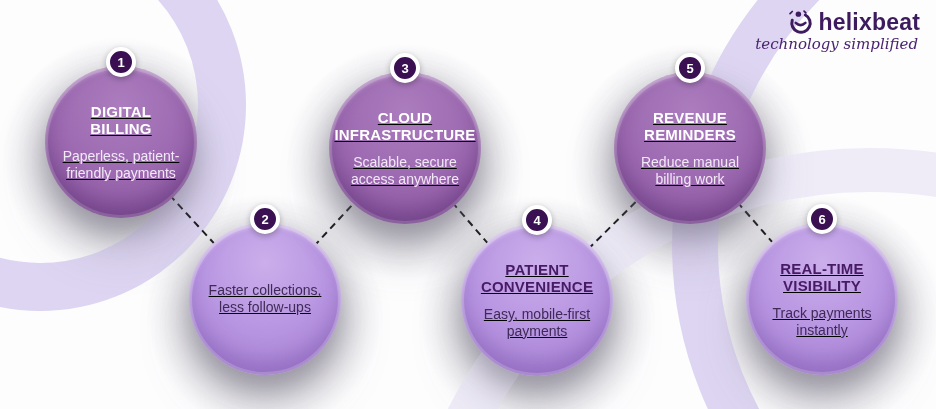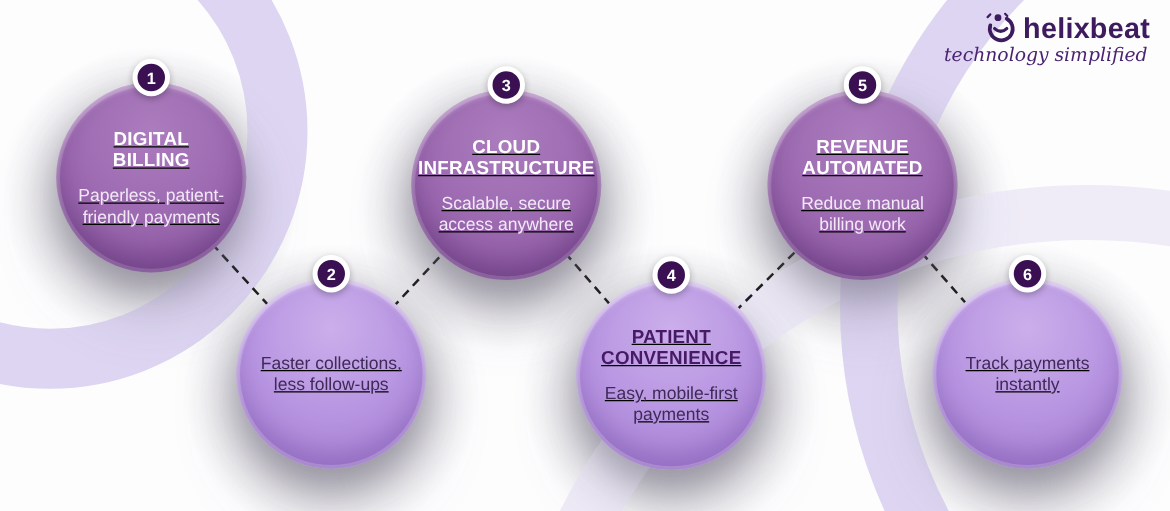--- a/index.html
+++ b/index.html
@@ -164,28 +164,29 @@
       <div class="desc">Easy, mobile-first payments</div>
     </div>
   </div>
 
   <div class="node n5 medium">
     <div class="glow"></div>
     <div class="badge">
       <span>5</span>
     </div>
     <div class="circle">
-      <div class="title">REVENUE AUTOMATED</div>
+      <div class="title">REVENUE REMINDERS</div>
       <div class="desc">Reduce manual billing work</div>
     </div>
   </div>
 
   <div class="node n6 light">
     <div class="glow"></div>
     <div class="badge">
       <span>6</span>
     </div>
     <div class="circle">
+      <div class="title">REAL-TIME VISIBILITY</div>
       <div class="desc">Track payments instantly</div>
     </div>
   </div>
 
 </div>
 
 </body></html>

